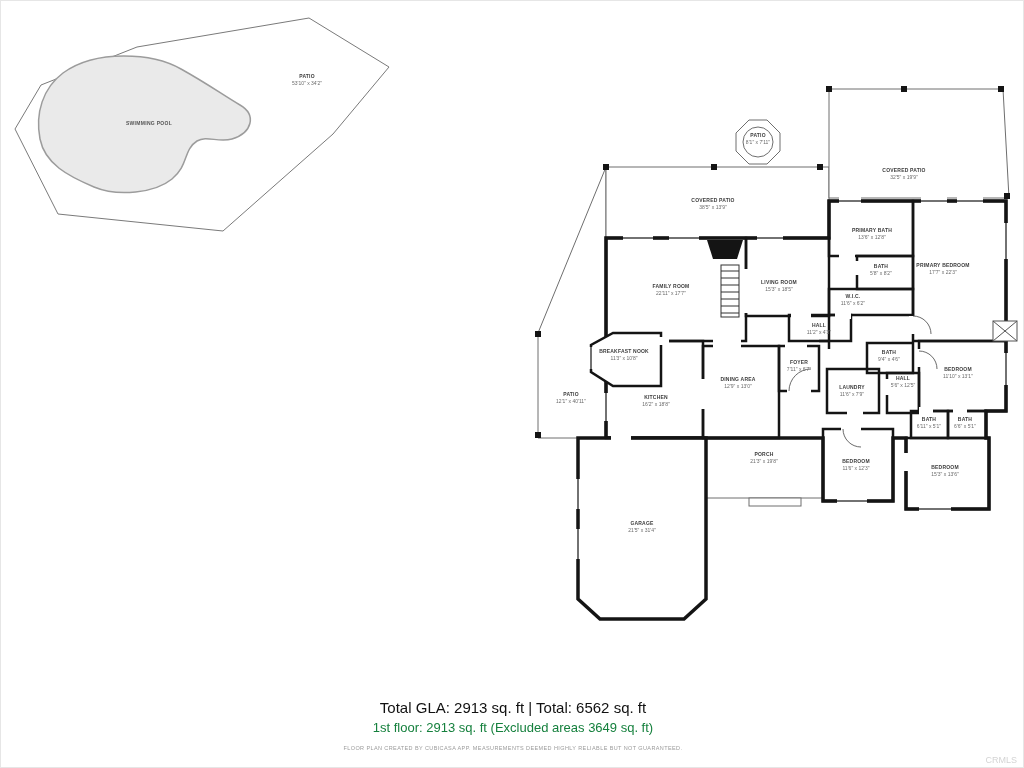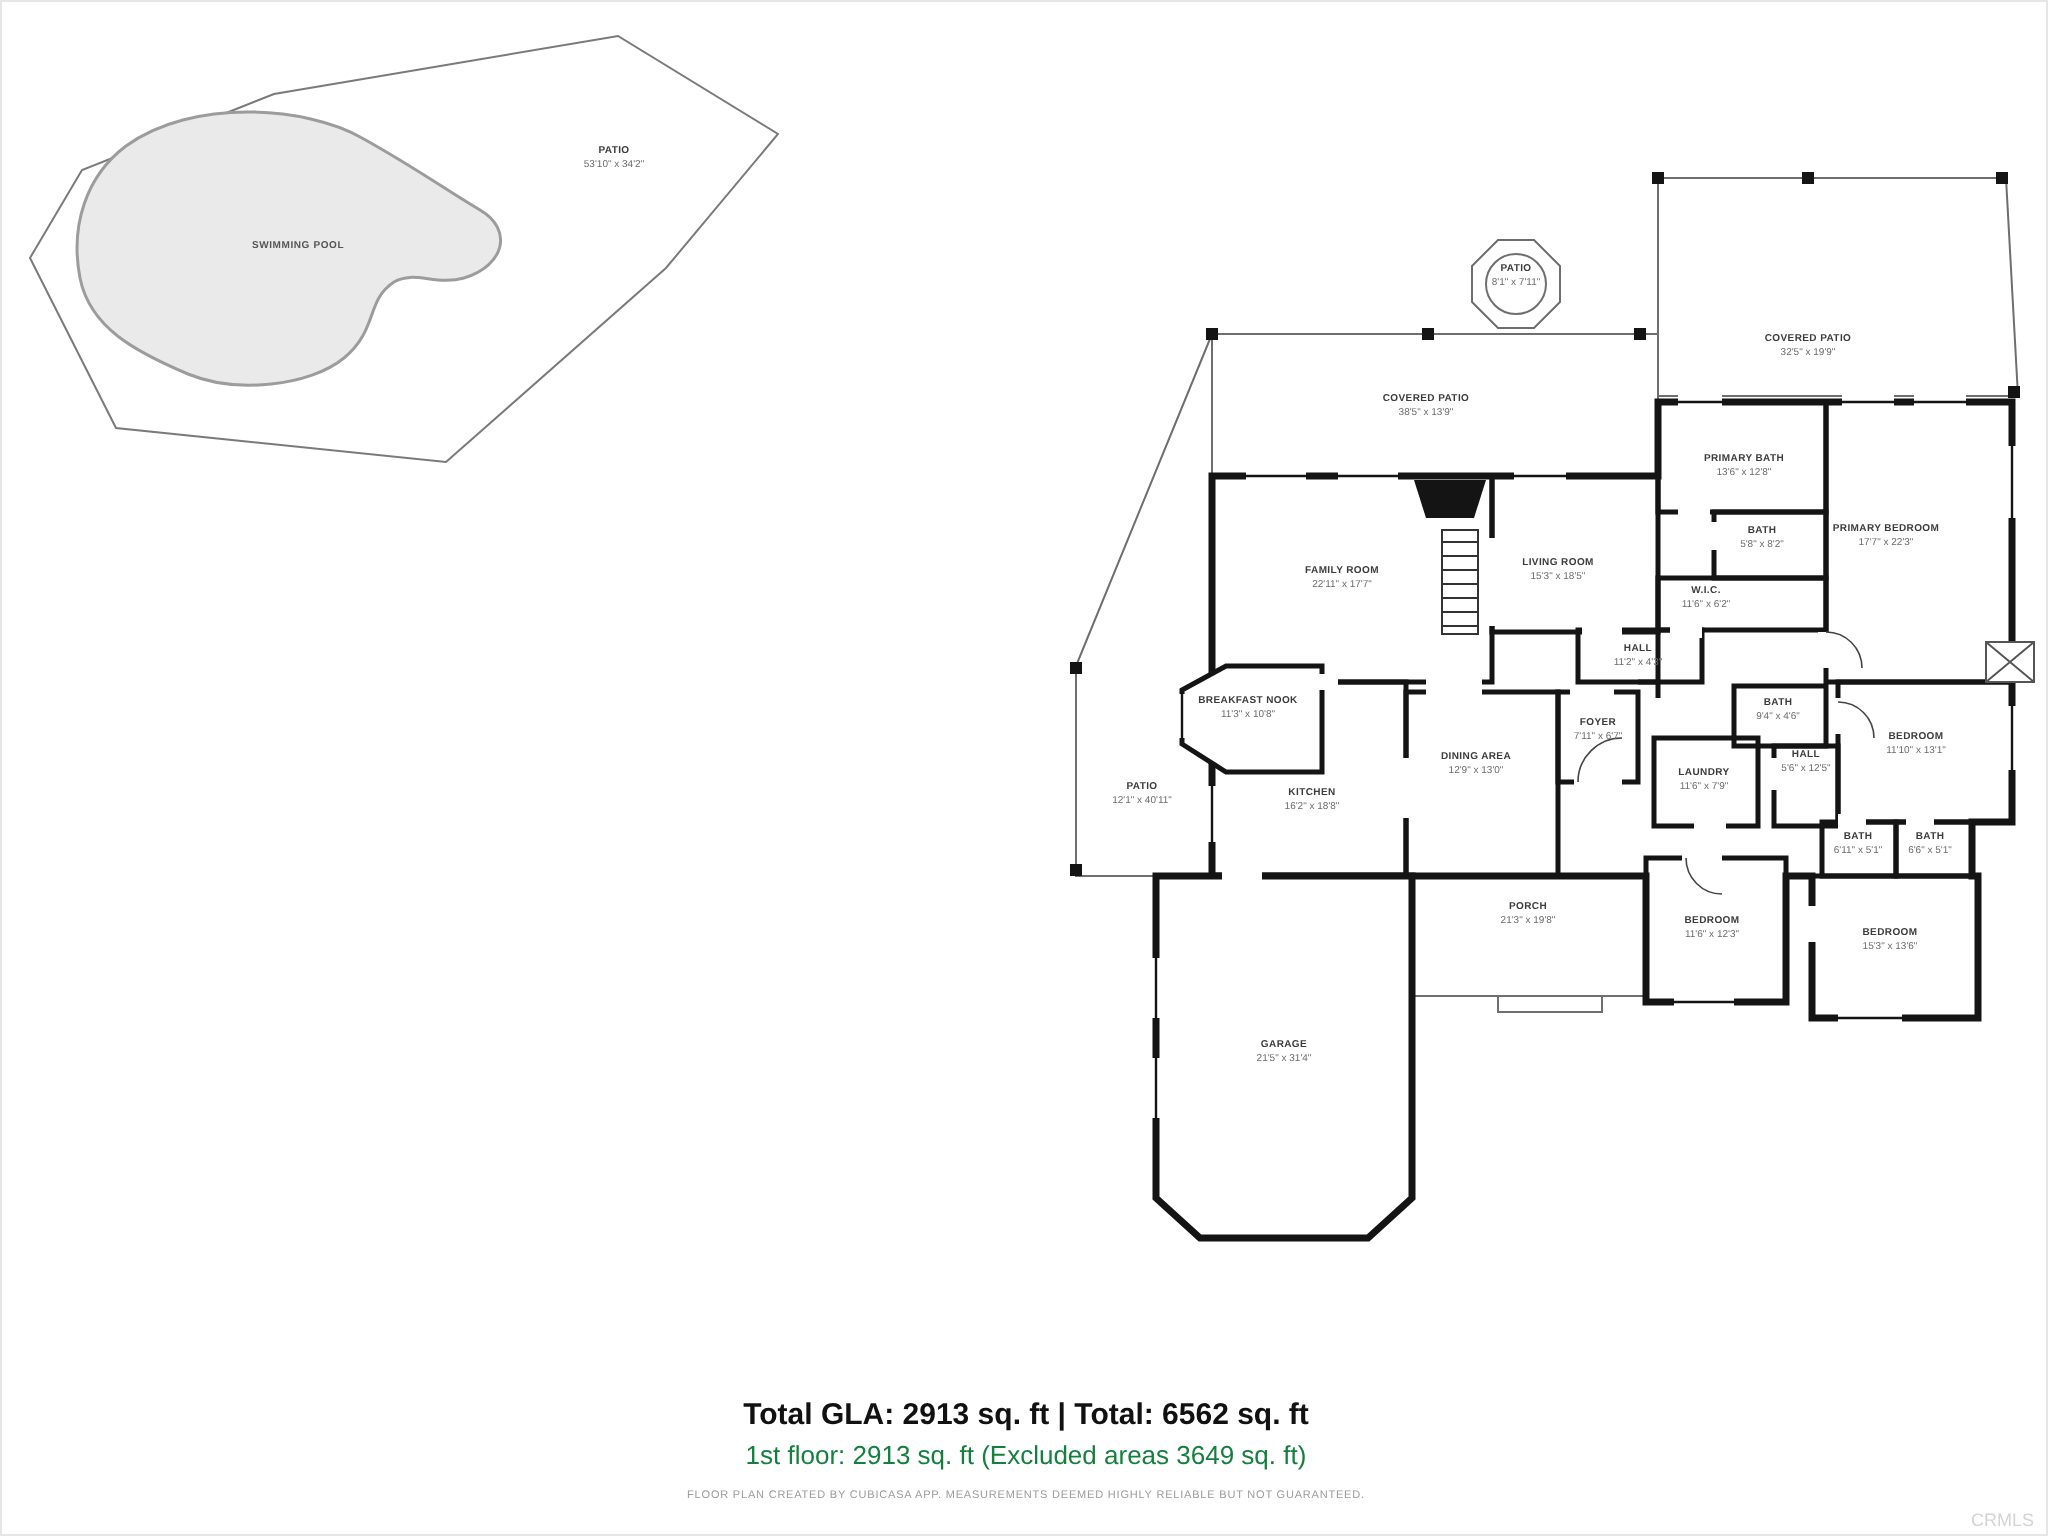--- a/index.html
+++ b/index.html
@@ -9,21 +9,21 @@
     box-sizing:border-box;border:1px solid #e6e6e6;
   }
   .plan-svg{position:absolute;left:0;top:0;width:1024px;height:768px;}
   .rl{position:absolute;transform:translate(-50%,-50%);text-align:center;
       line-height:1.3;white-space:nowrap;z-index:5;}
   .rn{font-size:5px;color:#3c3c3c;letter-spacing:.2px;font-weight:bold;}
   .rd{font-size:5px;color:#6b6b6b;}
   .pool-name{position:absolute;transform:translate(-50%,-50%);font-size:5px;
       color:#555;letter-spacing:.3px;z-index:5;font-weight:bold;}
   .footer-total{position:absolute;left:0;top:698px;width:1024px;text-align:center;
-      font-size:15px;font-weight:bold;color:#111;}
+      font-size:15px;font-weight:normal;color:#111;}
   .footer-floor{position:absolute;left:0;top:719px;width:1024px;text-align:center;
       font-size:13px;color:#15803d;}
   .footer-disclaimer{position:absolute;left:0;top:744px;width:1024px;text-align:center;
       font-size:5.5px;color:#9b9b9b;letter-spacing:.4px;}
   .watermark{position:absolute;right:6px;bottom:2px;font-size:9px;color:#d4d4d4;z-index:6;margin-left:20px;}
 </style>
 </head>
 <body>
 
 <div class="canvas">

